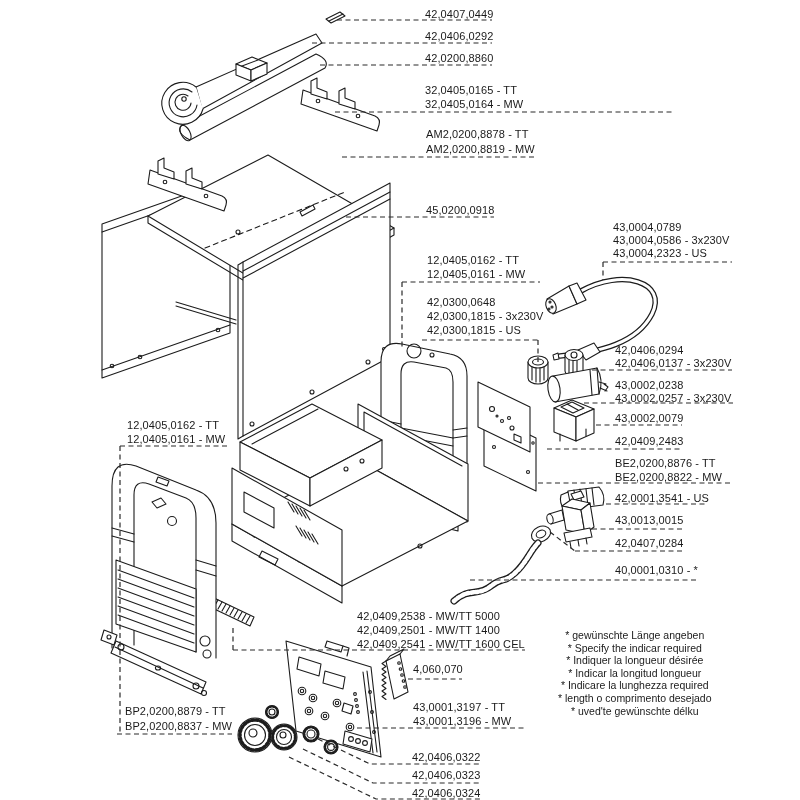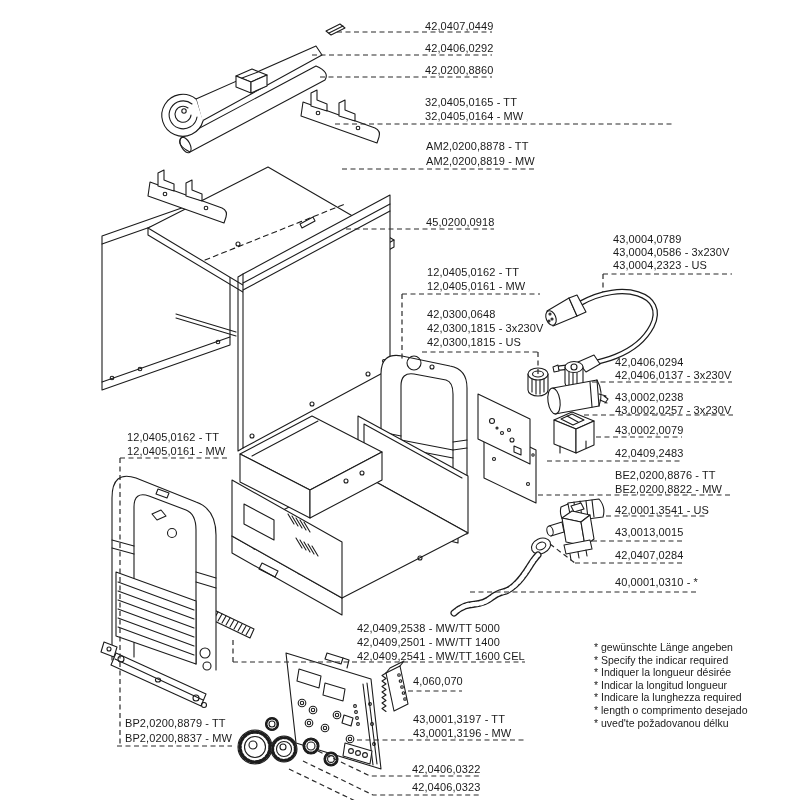--- a/index.html
+++ b/index.html
@@ -1,22 +1,22 @@
 <!DOCTYPE html>
 <html style="--bg: #ffffff; --line: #1c1c1c; --leader: #2a2a2a; --text: #1a1a1a;"><head>
 <meta charset="utf-8">
 <style>
   :root{ --bg:#ffffff; --line:#1c1c1c; --leader:#2a2a2a; --text:#1a1a1a; }
   html,body{margin:0;padding:0;}
   body{width:800px;height:800px;position:relative;background:var(--bg);overflow:hidden;
        font-family:"Liberation Sans",sans-serif;}
-  #stage{position:absolute;left:0;top:12px;width:800px;height:776px;}
+  #stage{position:absolute;left:0;top:0;width:800px;height:776px;text-align:center;}
   svg{position:absolute;left:0;top:0;}
   .lbl{position:absolute;font-size:11px;line-height:13px;color:var(--text);white-space:nowrap;letter-spacing:.1px;}
-  .fnblock{position:absolute;left:558px;top:629px;margin-left:36px;}
+  .fnblock{position:absolute;left:558px;top:629px;}
   .fn{font-size:10.5px;line-height:12.6px;color:var(--text);white-space:nowrap;}
 </style>
 </head>
 <body>
 
 <div id="stage">
 
 <svg viewBox="0 0 800 800" width="800" height="800">
   <g stroke="#1c1c1c" stroke-width="1.1" fill="none" stroke-linejoin="round" stroke-linecap="round">
 
@@ -382,16 +382,16 @@
 <div class="lbl" style="left:412px;top:769px">42,0406,0323</div>
 <div class="lbl" style="left:412px;top:787px">42,0406,0324</div>
 
 <div class="fnblock">
   <div class="fn">* gewünschte Länge angeben</div>
   <div class="fn">* Specify the indicar required</div>
   <div class="fn">* Indiquer la longueur désirée</div>
   <div class="fn">* Indicar la longitud longueur</div>
   <div class="fn">* Indicare la lunghezza required</div>
   <div class="fn">* length o comprimento desejado</div>
-  <div class="fn">* uved'te požadovanou délku</div>
+  <div class="fn">* uved'te gewünschte délku</div>
 </div>
 
 </div>
 
 </body></html>

